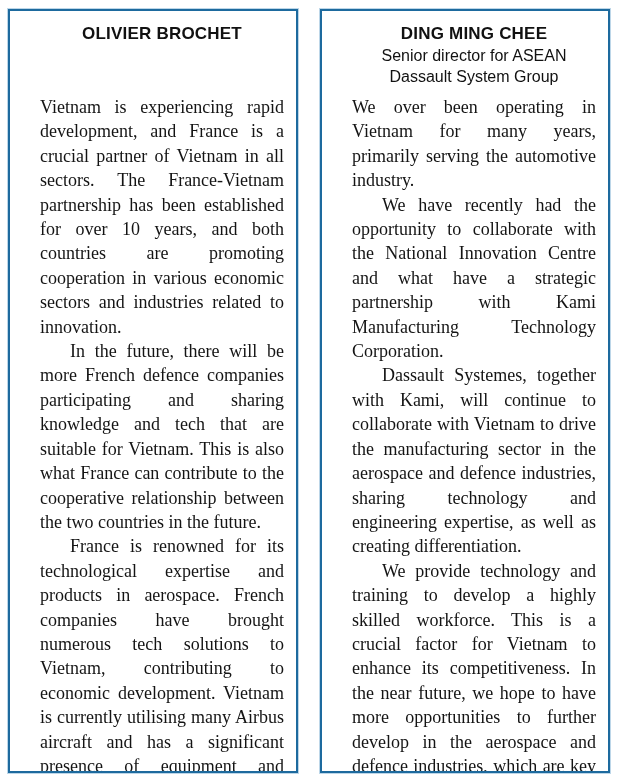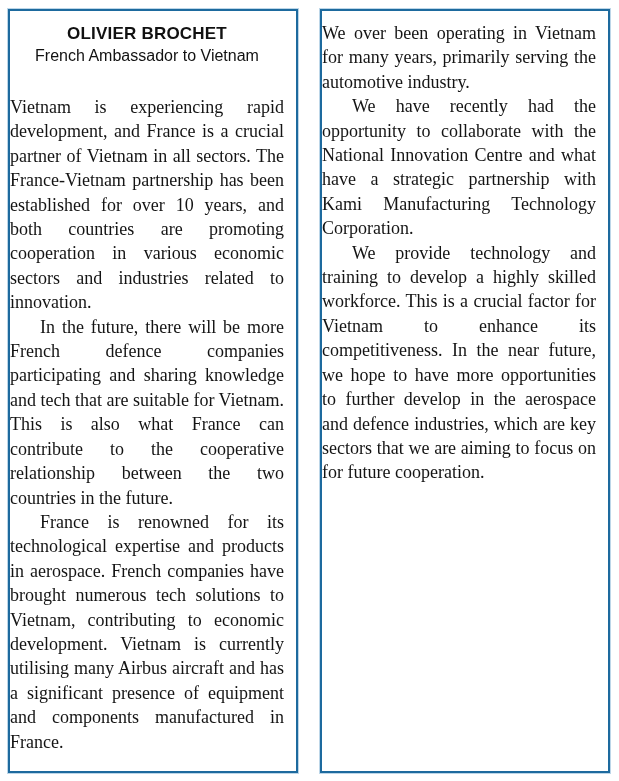--- a/index.html
+++ b/index.html
@@ -16,21 +16,21 @@
     gap: 22px;
     background: #ffffff;
   }
   .card {
     flex: 1 1 0;
     box-sizing: border-box;
     height: 764px;
     border: 2px solid #1d6a9e;
     box-shadow: 0 0 0 1px #bcd6e8;
     background: #ffffff;
-    padding: 10px 12px 10px 0;
+    padding: 10px 12px 10px 30px;
     overflow: hidden;
   }
   .card-header {
     height: 74px;
     box-sizing: border-box;
     padding-top: 2px;
     text-align: center;
     font-family: "Liberation Sans", sans-serif;
     color: #111111;
   }
@@ -62,30 +62,35 @@
   }
 </style>
 </head>
 <body>
 
 <div class="page">
 
   <div class="card">
     <div class="card-header">
       <div class="person-name">OLIVIER BROCHET</div>
-      <div class="person-title">French Ambassador to Vietnam</div>
     </div>
     <div class="card-body">
       <p class="first">Vietnam is experiencing rapid development, and France is a crucial partner of Vietnam in all sectors. The France-Vietnam partnership has been established for over 10 years, and both countries are promoting cooperation in various economic sectors and industries related to innovation.</p>
       <p>In the future, there will be more French defence companies participating and sharing knowledge and tech that are suitable for Vietnam. This is also what France can contribute to the cooperative relationship between the two countries in the future.</p>
       <p>France is renowned for its technological expertise and products in aerospace. French companies have brought numerous tech solutions to Vietnam, contributing to economic development. Vietnam is currently utilising many Airbus aircraft and has a significant presence of equipment and components manufactured in France.</p>
     </div>
   </div>
 
   <div class="card">
+    <div class="card-header">
+      <div class="person-name">DING MING CHEE</div>
+      <div class="person-title">Senior director for ASEAN</div>
+      <div class="person-title">Dassault System Group</div>
+    </div>
     <div class="card-body">
       <p class="first">We over been operating in Vietnam for many years, primarily serving the automotive industry.</p>
       <p>We have recently had the opportunity to collaborate with the National Innovation Centre and what have a strategic partnership with Kami Manufacturing Technology Corporation.</p>
+      <p>Dassault Systemes, together with Kami, will continue to collaborate with Vietnam to drive the manufacturing sector in the aerospace and defence industries, sharing technology and engineering expertise, as well as creating differentiation.</p>
       <p>We provide technology and training to develop a highly skilled workforce. This is a crucial factor for Vietnam to enhance its competitiveness. In the near future, we hope to have more opportunities to further develop in the aerospace and defence industries, which are key sectors that we are aiming to focus on for future cooperation.</p>
     </div>
   </div>
 
 </div>
 
 </body></html>

